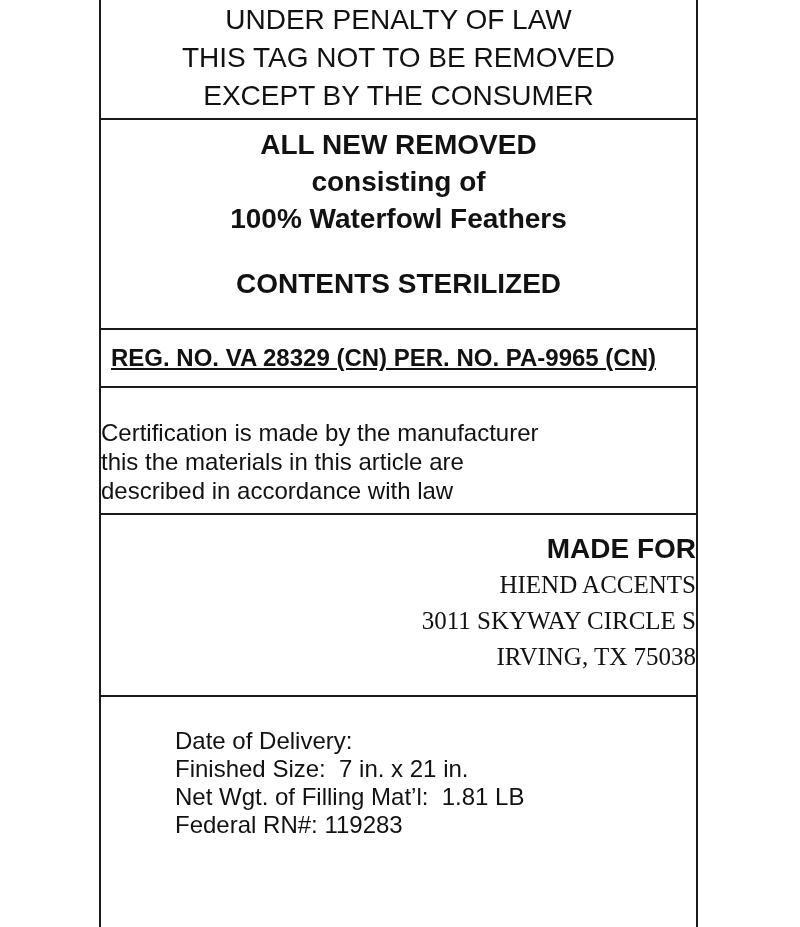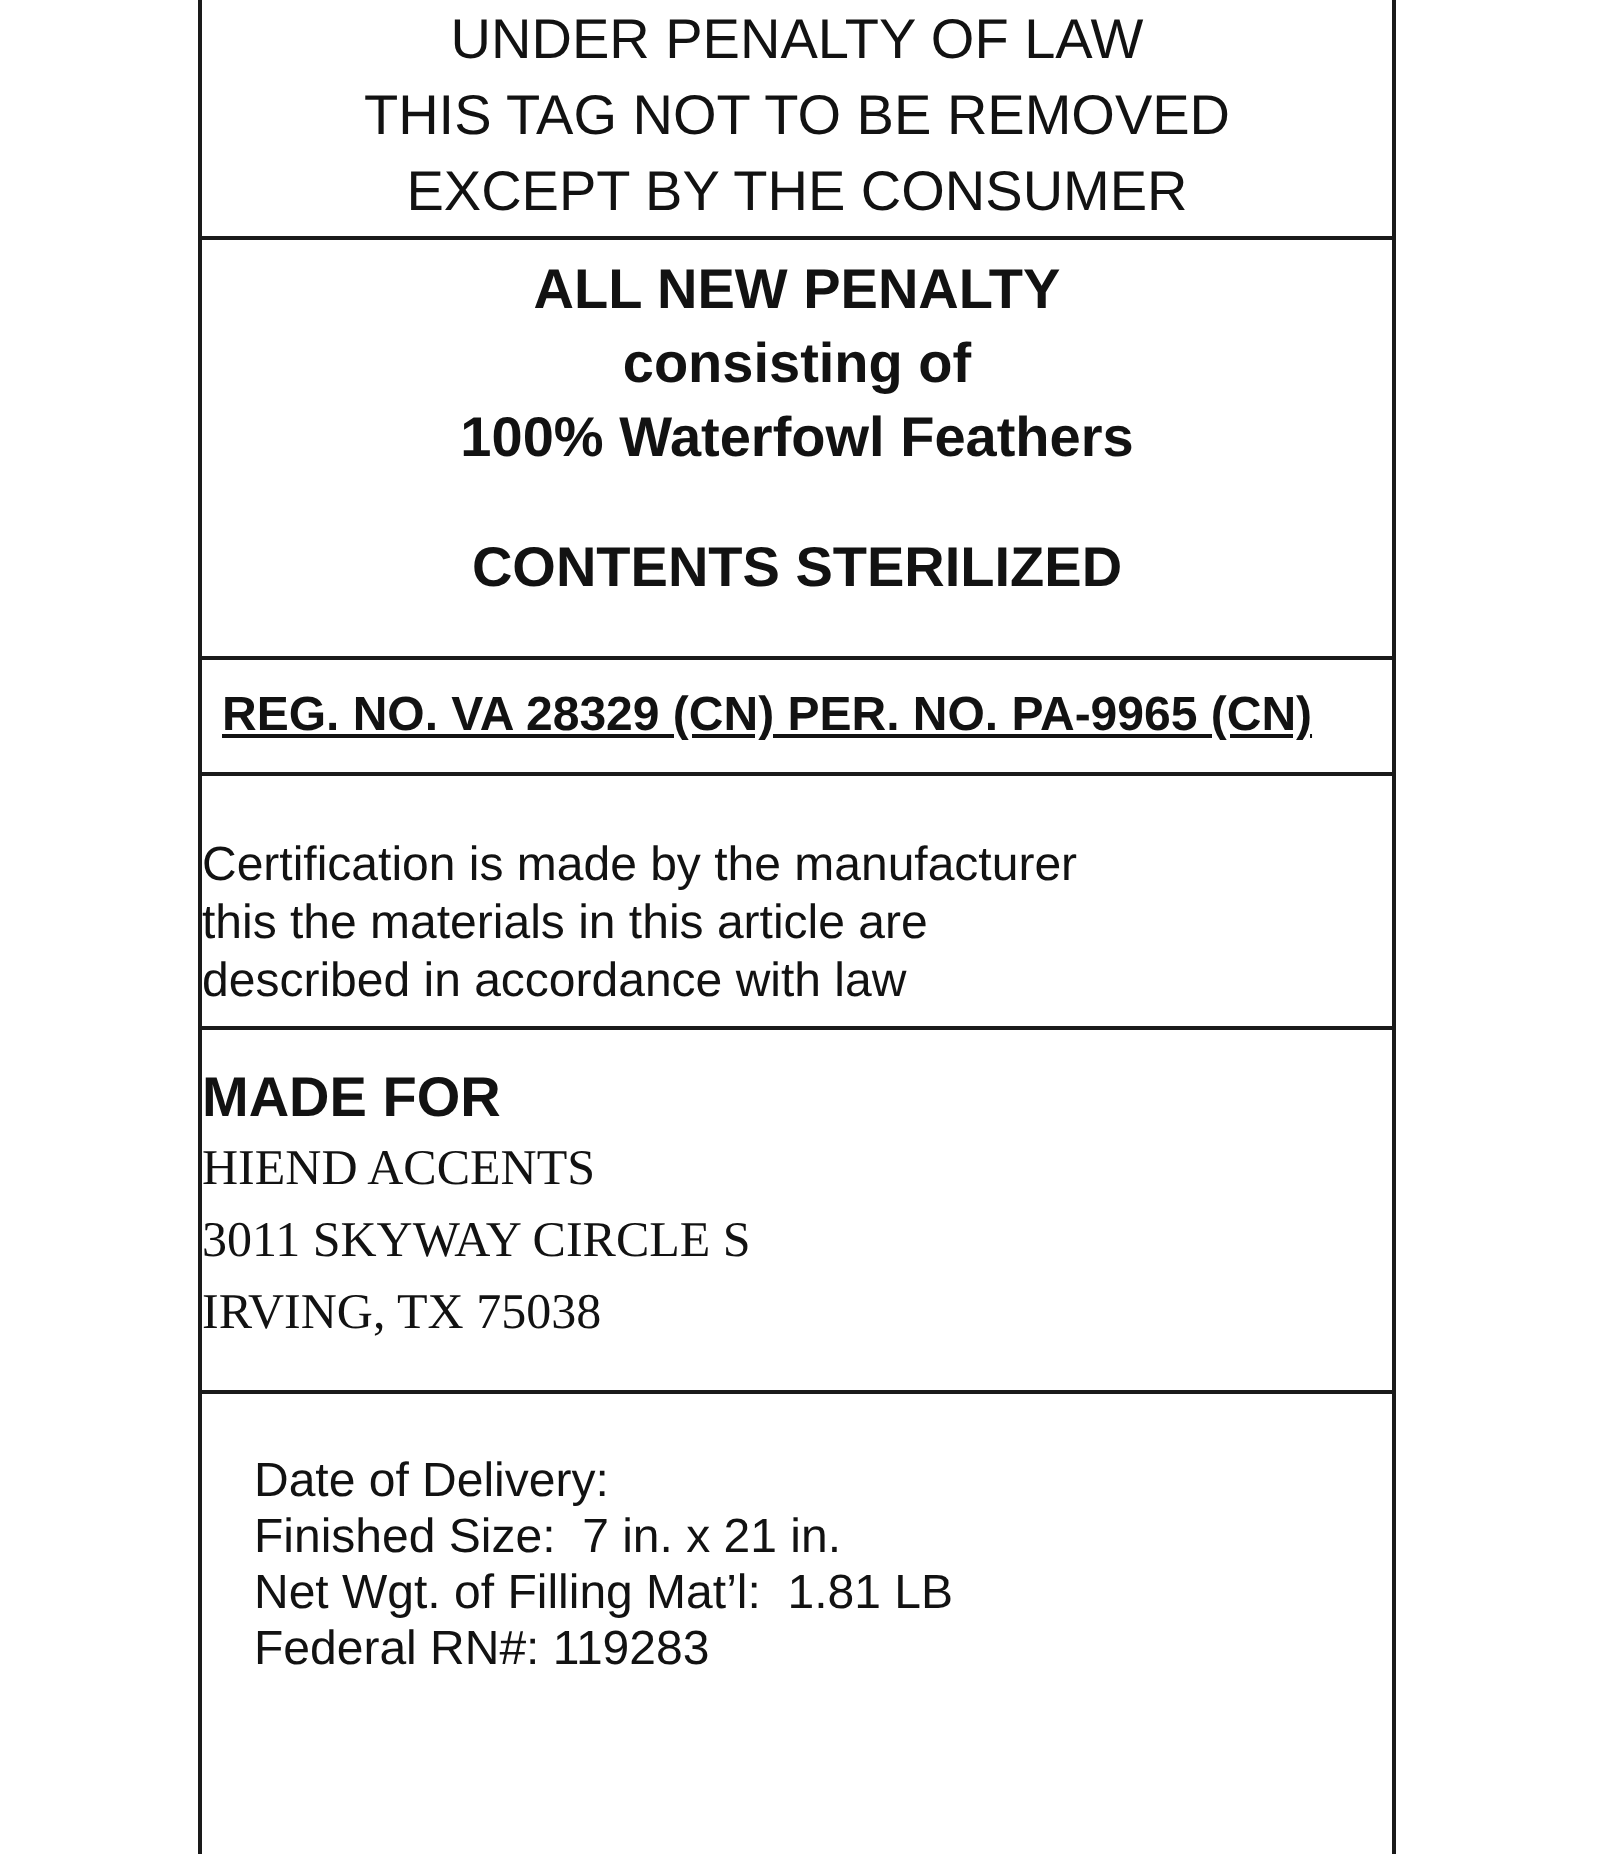--- a/index.html
+++ b/index.html
@@ -51,31 +51,32 @@
     padding-left: 10px;
   }
   .sec-reg p { font-size: 24px; font-weight: 700; text-decoration: underline; }
 
   
   .sec-cert { height: 127px; padding-top: 30px; }
   .sec-cert p { font-size: 24px; line-height: 29px; }
 
   
   .sec-madefor { height: 182px; padding-top: 16px; }
-  .sec-madefor p { line-height: 36px; text-align: left; }
+  .sec-madefor p { line-height: 36px; text-align: right; }
   .sec-madefor .heading { font-size: 28px; font-weight: 700; }
   .sec-madefor .addr { font-size: 25px; font-weight: 400; font-family: Liberation Serif, serif; }
 
   
   .sec-details { height: 313px; border-bottom: none; padding-top: 30px; }
   .sec-details .row {
     font-size: 24px;
     line-height: 28px;
     padding-left: 26px;
     white-space: pre-wrap;
+    margin-left: 48px;
   }
   .sec-details .origin {
     margin-top: 58px;
     font-size: 26px;
     font-weight: 700;
     line-height: 30px;
     text-align: center;
   }
 </style>
 </head>
@@ -84,21 +85,21 @@
 <div class="page">
   <div class="label">
 
     <div class="sec sec-penalty">
       <p>UNDER PENALTY OF LAW</p>
       <p>THIS TAG NOT TO BE REMOVED</p>
       <p>EXCEPT BY THE CONSUMER</p>
     </div>
 
     <div class="sec sec-material">
-      <p>ALL NEW PENALTY</p>
+      <p>ALL NEW REMOVED</p>
       <p>consisting of</p>
       <p>100% Waterfowl Feathers</p>
       <p class="sterilized">CONTENTS STERILIZED</p>
     </div>
 
     <div class="sec sec-reg">
       <p>REG. NO. VA 28329 (CN) PER. NO. PA-9965 (CN)</p>
     </div>
 
     <div class="sec sec-cert">

